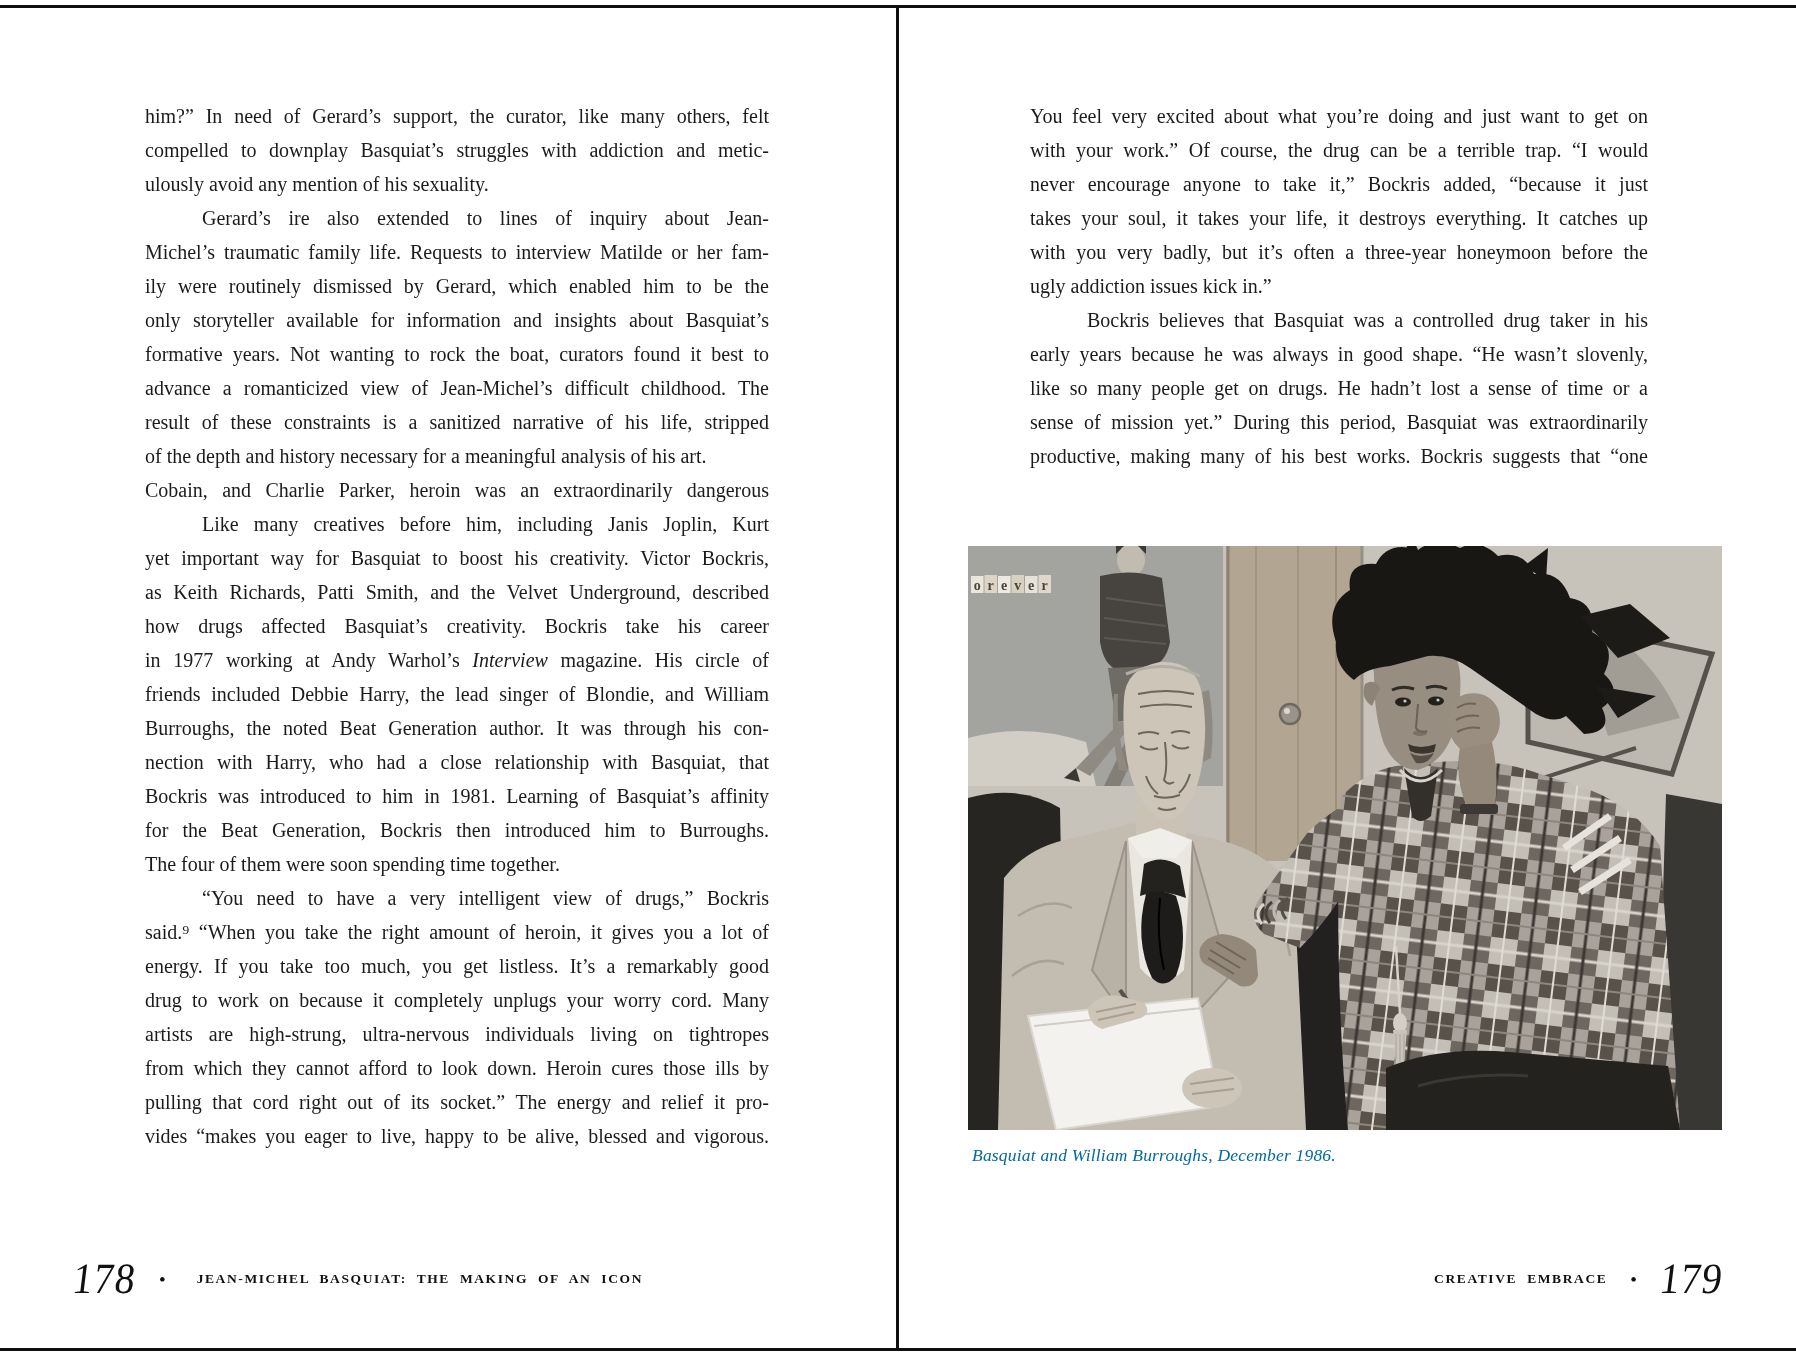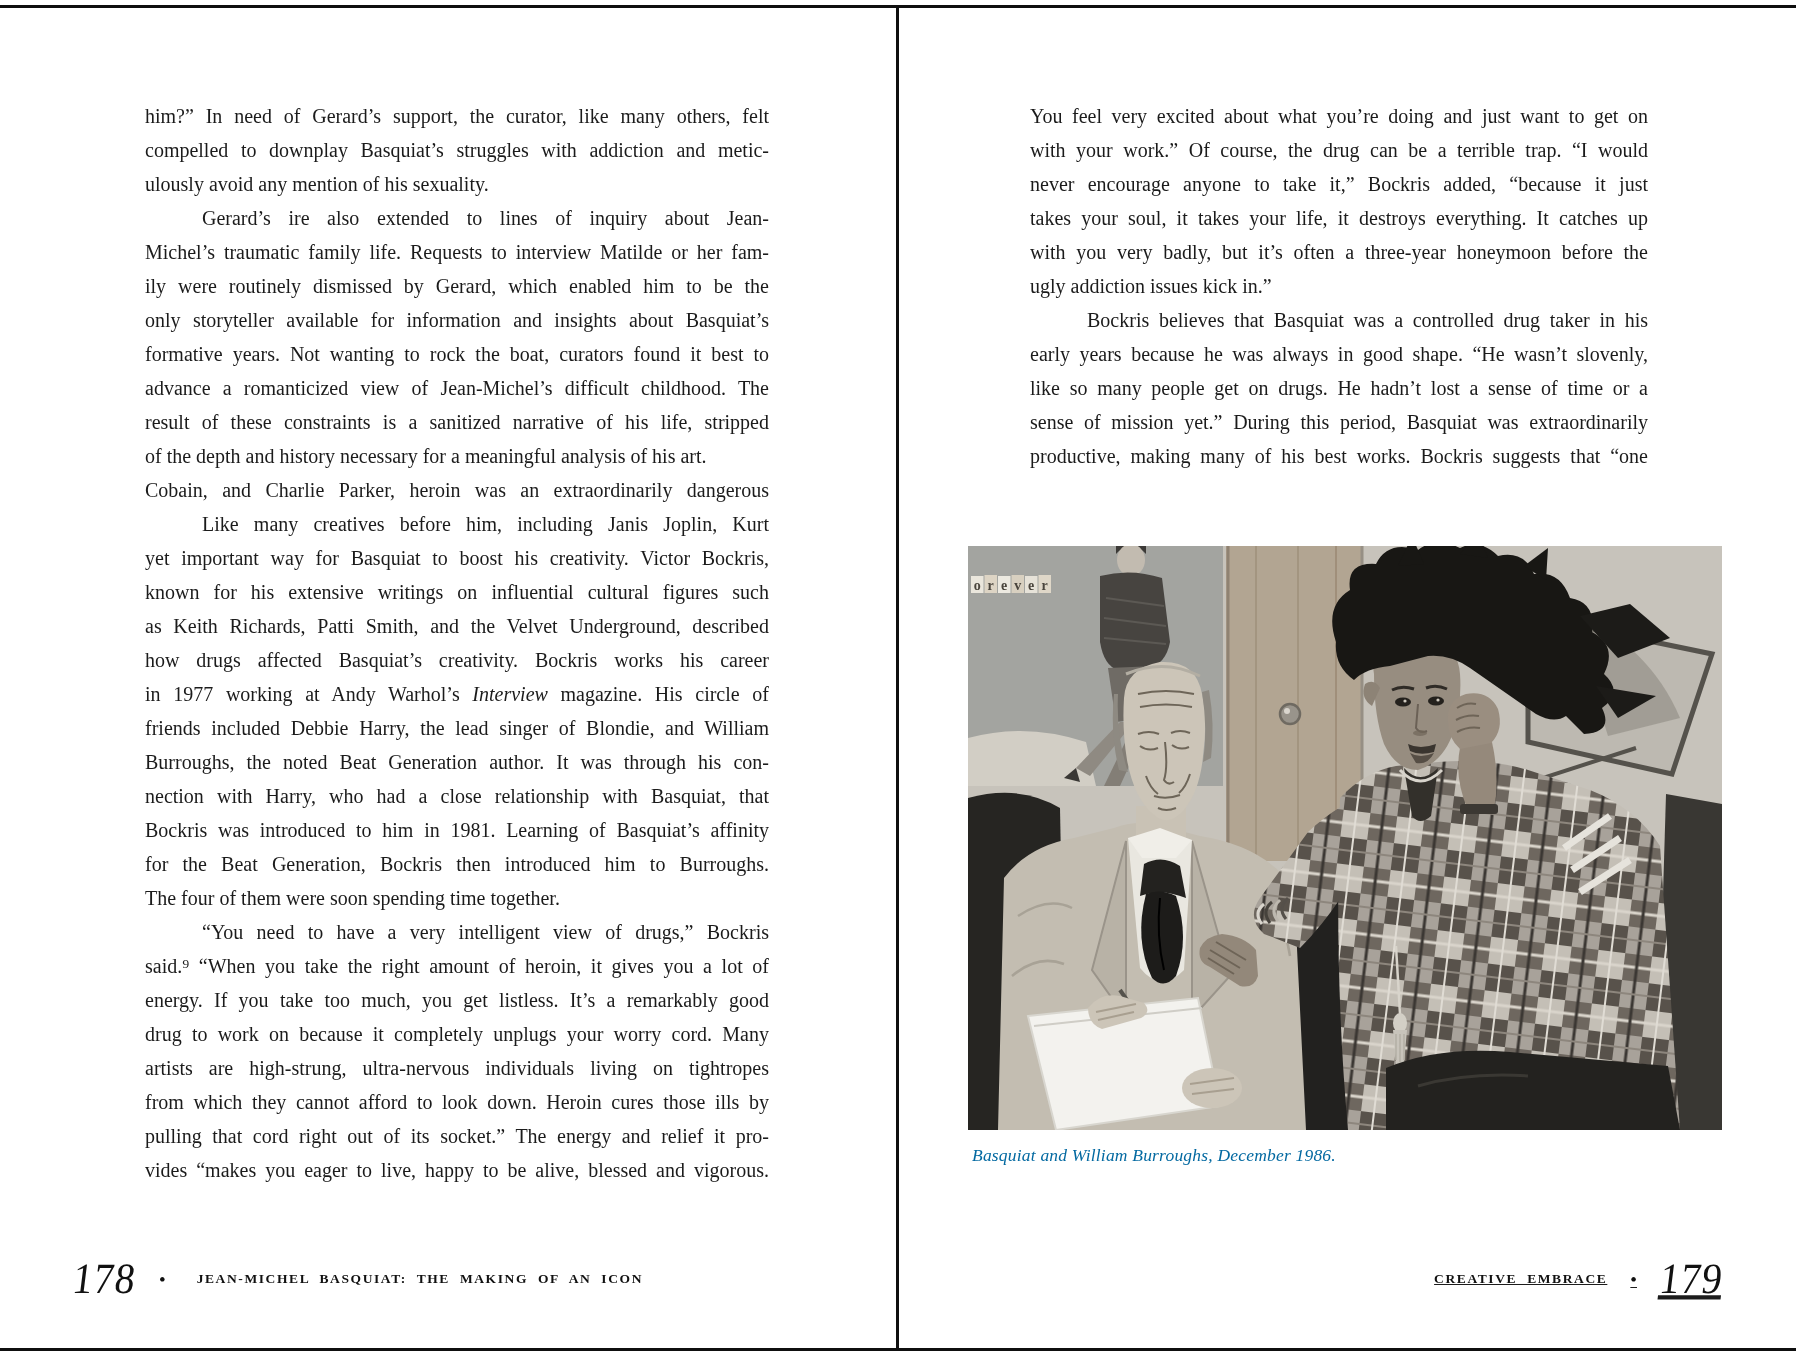--- a/index.html
+++ b/index.html
@@ -19,21 +19,21 @@
   .line{height:34px;overflow:hidden;text-align:justify;text-align-last:justify;}
   .line.end{text-align-last:left;}
   .line.indent{text-indent:57px;}
 
   .photo-figure{position:absolute;left:69px;top:533px;width:754px;margin:0;}
   .photo-figure svg{display:block;}
   .caption{margin:15px 0 0 4px;font-style:italic;font-size:17.5px;color:#0369a1;letter-spacing:.2px;}
 
   .footer{position:absolute;top:1246px;display:flex;align-items:center;gap:23px;}
   .footer-left{left:73px;}
-  .footer-right{right:73px;text-decoration:underline;}
+  .footer-right{right:73px;}
   .folio{font-size:40px;line-height:40px;font-weight:400;color:#111;
          transform:skewX(-7deg) scaleY(1.08);letter-spacing:1px;}
   .bullet{font-size:19px;color:#111;position:relative;top:1px;}
   .running-head{font-weight:700;font-size:13.5px;letter-spacing:1.6px;word-spacing:5px;color:#111;margin-left:8px;}
 </style>
 </head>
 <body>
 
 <div class="stage">
   <div class="rule top"></div>
@@ -49,23 +49,22 @@
         <div class="line">Michel’s traumatic family life. Requests to interview Matilde or her fam-</div>
         <div class="line">ily were routinely dismissed by Gerard, which enabled him to be the</div>
         <div class="line">only storyteller available for information and insights about Basquiat’s</div>
         <div class="line">formative years. Not wanting to rock the boat, curators found it best to</div>
         <div class="line">advance a romanticized view of Jean-Michel’s difficult childhood. The</div>
         <div class="line">result of these constraints is a sanitized narrative of his life, stripped</div>
         <div class="line end">of the depth and history necessary for a meaningful analysis of his art.</div>
         <div class="line">Cobain, and Charlie Parker, heroin was an extraordinarily dangerous</div>
         <div class="line indent">Like many creatives before him, including Janis Joplin, Kurt</div>
         <div class="line">yet important way for Basquiat to boost his creativity. Victor Bockris,</div>
-        <div class="line">known for his extensive writings on influential cultural figures such</div>
         <div class="line">as Keith Richards, Patti Smith, and the Velvet Underground, described</div>
-        <div class="line">how drugs affected Basquiat’s creativity. Bockris works his career</div>
+        <div class="line">how drugs affected Basquiat’s creativity. Bockris take his career</div>
         <div class="line">in 1977 working at Andy Warhol’s <i>Interview</i> magazine. His circle of</div>
         <div class="line">friends included Debbie Harry, the lead singer of Blondie, and William</div>
         <div class="line">Burroughs, the noted Beat Generation author. It was through his con-</div>
         <div class="line">nection with Harry, who had a close relationship with Basquiat, that</div>
         <div class="line">Bockris was introduced to him in 1981. Learning of Basquiat’s affinity</div>
         <div class="line">for the Beat Generation, Bockris then introduced him to Burroughs.</div>
         <div class="line end">The four of them were soon spending time together.</div>
         <div class="line indent">“You need to have a very intelligent view of drugs,” Bockris</div>
         <div class="line">said.⁹ “When you take the right amount of heroin, it gives you a lot of</div>
         <div class="line">energy. If you take too much, you get listless. It’s a remarkably good</div>

